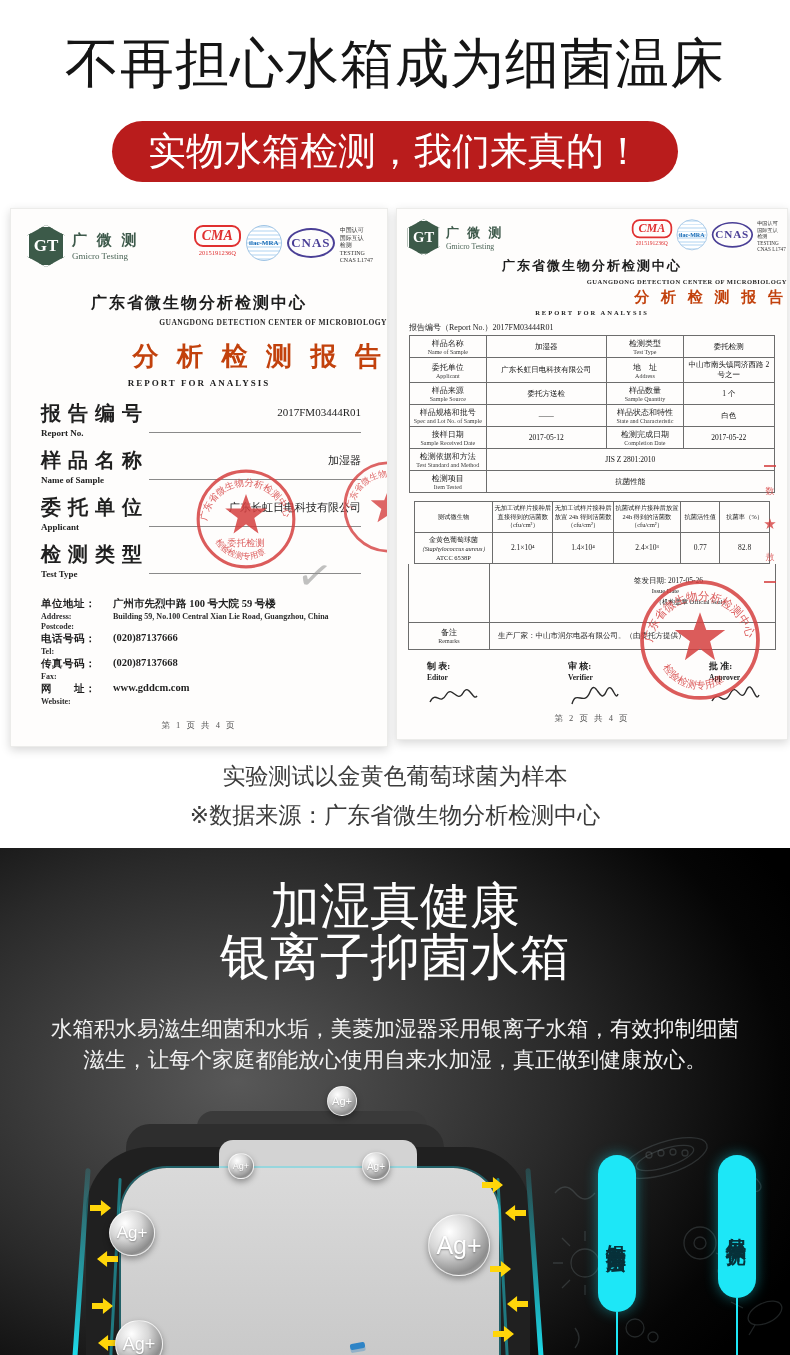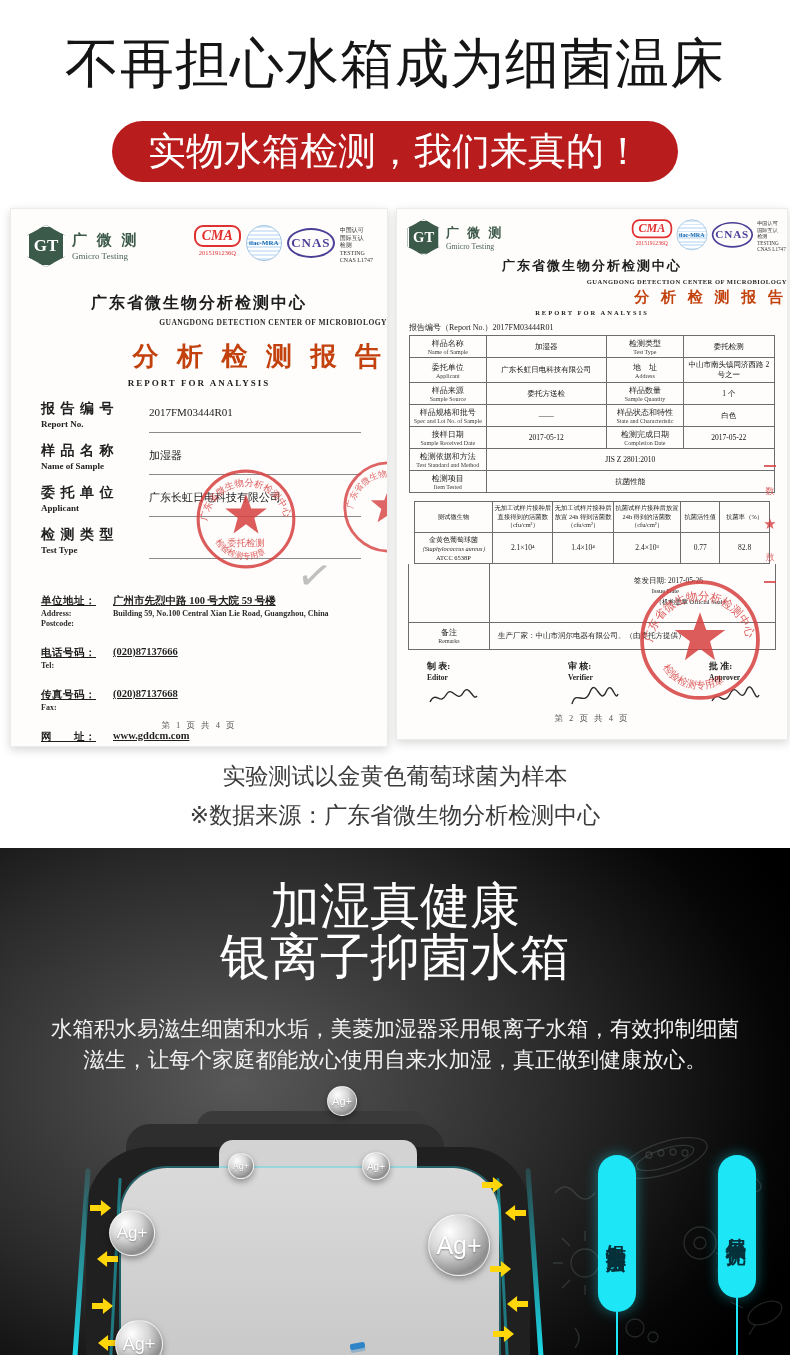--- a/index.html
+++ b/index.html
@@ -46,25 +46,25 @@
   .c-report-en{text-align:center;font-size:9px;font-weight:bold;letter-spacing:2px;margin-top:4px;}
   .cert-r .c-title{font-size:13px;}
   .cert-r .c-title-en{font-size:6.5px;margin-top:3px;}
   .cert-r .c-report{font-size:15px;margin-top:3px;letter-spacing:4px;}
   .cert-r .c-report-en{font-size:6.5px;margin-top:2px;}
 
   
   .flds{padding:12px 26px 0 30px;}
   .fld{display:flex;margin-bottom:9px;}
   .fld-l{width:108px;}
-  .fcn{font-size:14px;font-weight:bold;letter-spacing:1px;color:#1f1f1f;}
+  .fcn{font-size:20px;font-weight:bold;letter-spacing:1px;color:#1f1f1f;}
   .fen{font-size:9px;font-weight:bold;margin-top:1px;}
-  .fld-v{flex:1;text-align:left;font-size:11px;padding-top:6px;height:26px;border-bottom:1px solid #8a8a8a;}
+  .fld-v{flex:1;text-align:right;font-size:11px;padding-top:6px;height:26px;border-bottom:1px solid #8a8a8a;}
   .contact{padding:8px 20px 0 30px;}
-  .crow1{display:flex;font-size:10.5px;font-weight:bold;color:#1e1e1e;margin-top:18px;text-decoration:underline;}
+  .crow1{display:flex;font-size:10.5px;font-weight:bold;color:#1e1e1e;margin-top:1px;}
   .crow1 .ccn{width:72px;letter-spacing:.5px;}
   .crow1 .cv{flex:1;}
   .crow2{display:flex;font-size:8px;font-weight:bold;color:#2c2c2c;margin-top:1px;}
   .crow2 .cen{width:72px;}
   .crow2 .cv{flex:1;}
   .pageno{position:absolute;bottom:14px;left:0;width:100%;text-align:center;font-size:8.5px;color:#555;letter-spacing:2px;}
 
   .checkmark{position:absolute;left:286px;top:342px;font-size:42px;color:#8f8f8f;opacity:.55;transform:rotate(10deg);font-weight:200;}
 
   

